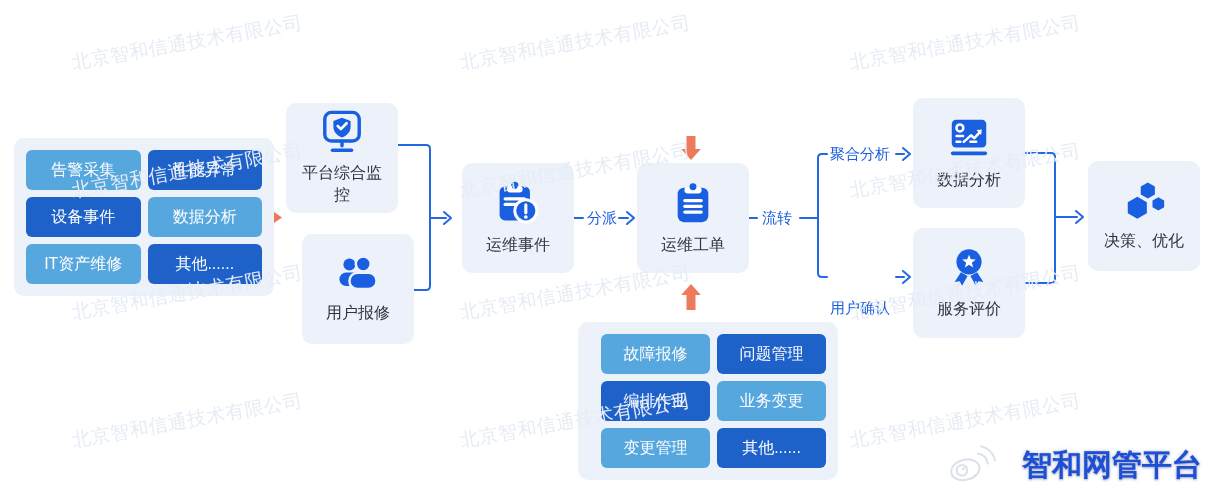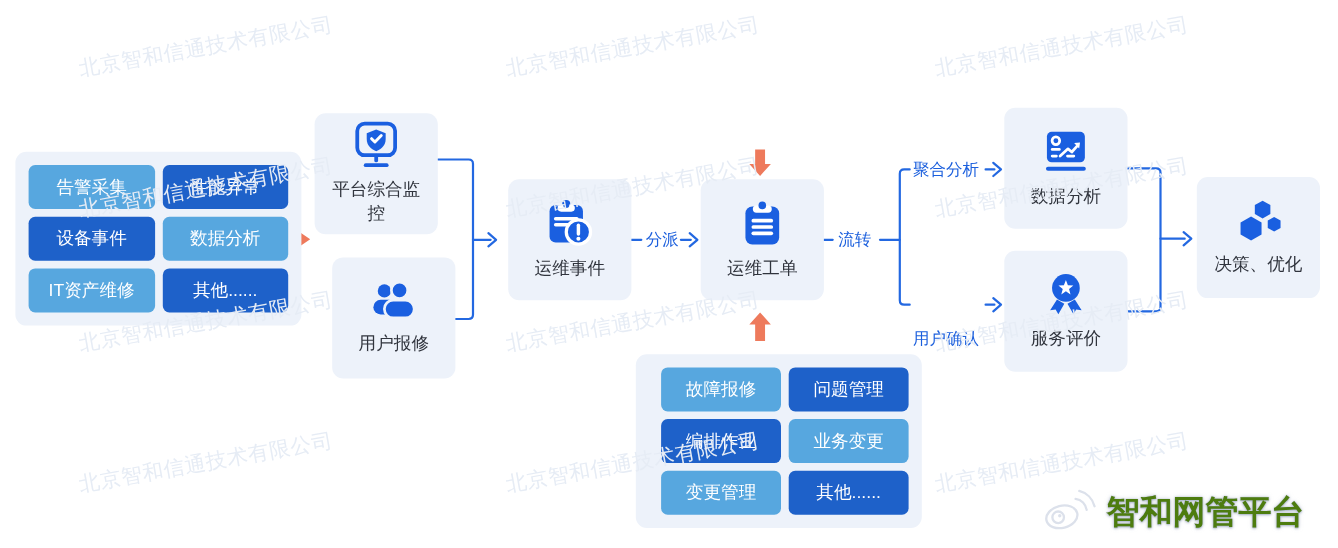--- a/index.html
+++ b/index.html
@@ -40,22 +40,22 @@
   #lbl-dispatch{left:587px;top:209px;}
   #lbl-flow{left:762px;top:209px;}
   #lbl-aggregate{left:830px;top:145px;}
   #lbl-confirm{left:830px;top:268px;margin-top:31px;}
 
   .watermark-layer{position:absolute;inset:0;z-index:10;pointer-events:none;}
   .watermark{position:absolute;color:var(--wm);font-size:19px;letter-spacing:.5px;white-space:nowrap;
              transform:rotate(-10deg);transform-origin:0 50%;mix-blend-mode:darken;font-weight:500;}
 
   .brand{position:absolute;left:946px;top:442px;z-index:11;display:flex;align-items:center;gap:6px;}
-  .brand-name{font-size:30px;font-weight:700;color:#4d7c0f;
-              text-shadow:0 1px 2px rgba(168,178,198,.95),0 0 4px rgba(168,178,198,.6),0 0 1px rgba(150,162,185,.9);}
+  .brand-name{font-size:30px;font-weight:700;color:#1d4ed8;
+              text-shadow:0 1px 2px rgba(168,178,198,.95),0 0 4px rgba(168,178,198,.6),0 0 1px rgba(150,162,185,.9);margin-left:16px;}
 </style>
 </head>
 <body>
 
 <div class="canvas">
 
   <svg class="connectors" width="1216" height="498" viewBox="0 0 1216 498">
     <g class="blue">
       <path d="M398,145 H426 Q430,145 430,149 V286 Q430,290 426,290 H398"></path>
       <path d="M430,218 H446"></path>

